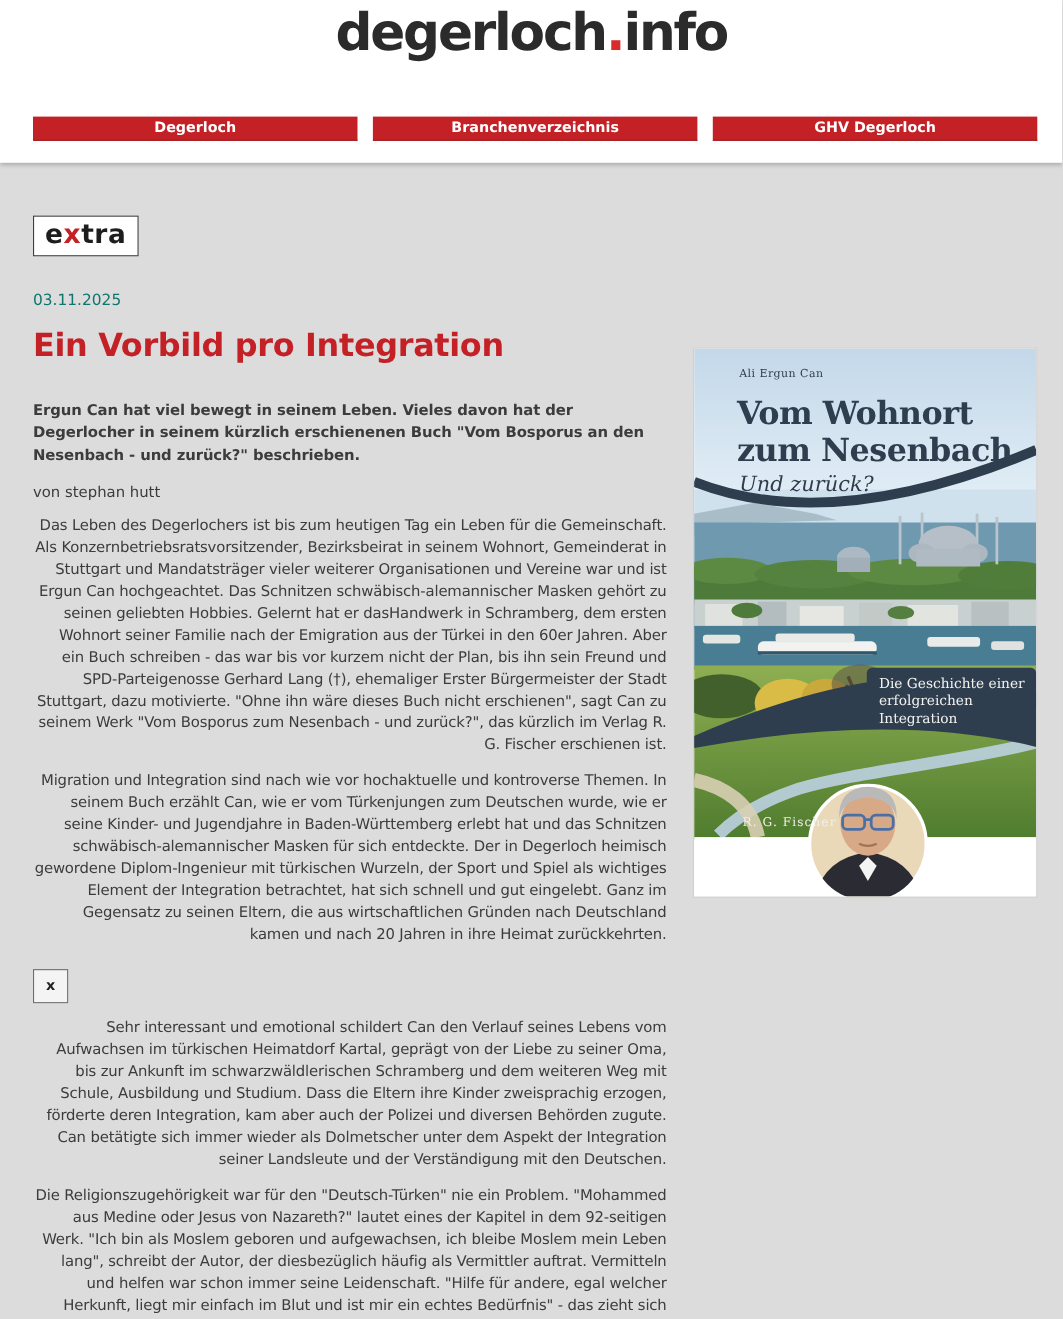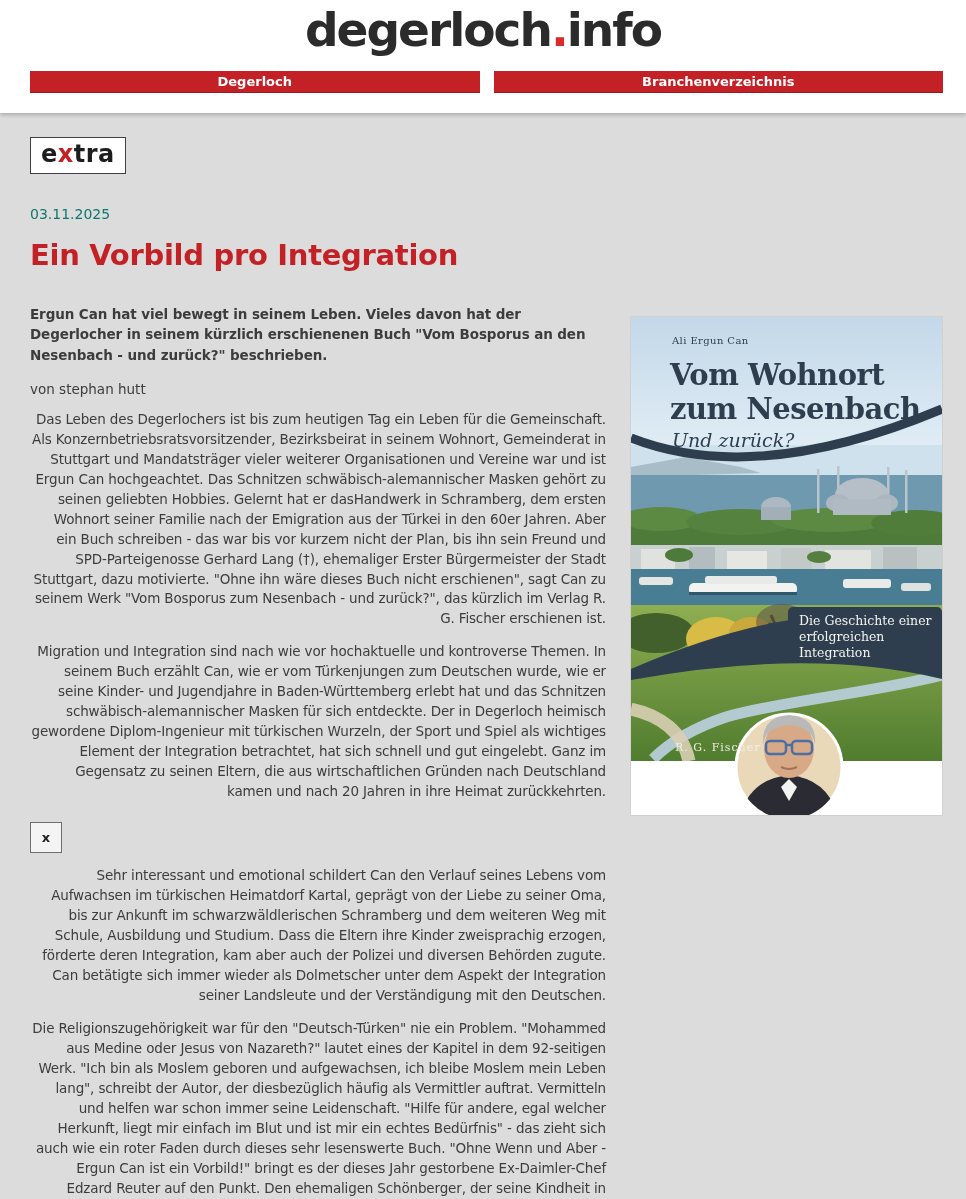--- a/index.html
+++ b/index.html
@@ -1,30 +1,30 @@
 <!DOCTYPE html>
 <html><head>
 <meta charset="utf-8">
 <style>
   * { margin:0; padding:0; box-sizing:border-box; }
   html,body { background:#dcdcdc; font-family:"DejaVu Sans","Liberation Sans",sans-serif; }
   .page { width:966px; min-height:1199px; position:relative; margin:0 auto; background:#dcdcdc; overflow:hidden; }
 
   
-  .header { position:relative; width:100%; height:113px; background:#ffffff; box-shadow:0 2px 4px rgba(0,0,0,.22); z-index:5; }
+  .header { position:relative; width:100%; height:148px; background:#ffffff; box-shadow:0 2px 4px rgba(0,0,0,.22); z-index:5; }
   .logo { position:absolute; top:2px; left:0; right:0; text-align:center; font-size:47px; font-weight:bold; letter-spacing:-2px; color:#2b2b2b; }
   .logo .dot { color:#d92b2b; }
   .navrow { position:absolute; left:30px; right:23px; bottom:20px; display:flex; gap:14px; }
   .navbtn { flex:1; height:22px; background:#c42127; border:0; border-bottom:1px solid #9c191e;
             color:#ffffff; font-size:13px; font-weight:600; text-align:center; line-height:21px; cursor:pointer;
             font-family:"DejaVu Sans","Liberation Sans",sans-serif; }
 
   
   .article { position:relative; margin-left:30px; width:576px; color:#3c3c3c; }
-  .extra-badge { display:inline-block; margin-top:24px; background:#ffffff; border:1px solid #3f3f3f; padding:2px 10px 5px 10px;
+  .extra-badge { display:inline-block; margin-top:48px; background:#ffffff; border:1px solid #3f3f3f; padding:2px 10px 5px 10px;
                  font-size:24px; font-weight:bold; color:#1d1d1d; letter-spacing:0.5px; }
   .extra-badge .x { color:#c42127; }
   .date { margin-top:32px; font-size:14px; color:#0f766e; }
   h1.headline { margin-top:16px; font-size:29px; font-weight:bold; color:#c42127; letter-spacing:-0.3px; }
   .intro { margin-top:32px; font-size:13.5px; font-weight:bold; line-height:1.5; letter-spacing:-0.1px; }
   .byline { margin-top:16px; font-size:13.5px; }
   .para { margin-top:13px; font-size:13.5px; line-height:1.48; letter-spacing:-0.15px; text-align:right; }
   .broken-img { width:32px; height:31px; margin:20px 0 6px 0; background:#f4f4f4; border:1px solid #6e6e6e;
                 display:flex; align-items:center; justify-content:center; font-size:13px; font-weight:bold; color:#222; }
 
@@ -44,20 +44,21 @@
 
 <div class="page">
 
   <div class="header">
     <div class="logo">
       <span>degerloch</span><span class="dot">.</span><span>info</span>
     </div>
     <div class="navrow">
       <button class="navbtn">Degerloch</button>
       <button class="navbtn">Branchenverzeichnis</button>
+      <button class="navbtn">GHV Degerloch</button>
     </div>
   </div>
 
   <div class="article">
 
     <div class="extra-badge">
       <span>e</span><span class="x">x</span><span>tra</span>
     </div>
 
     <div class="date">03.11.2025</div>

